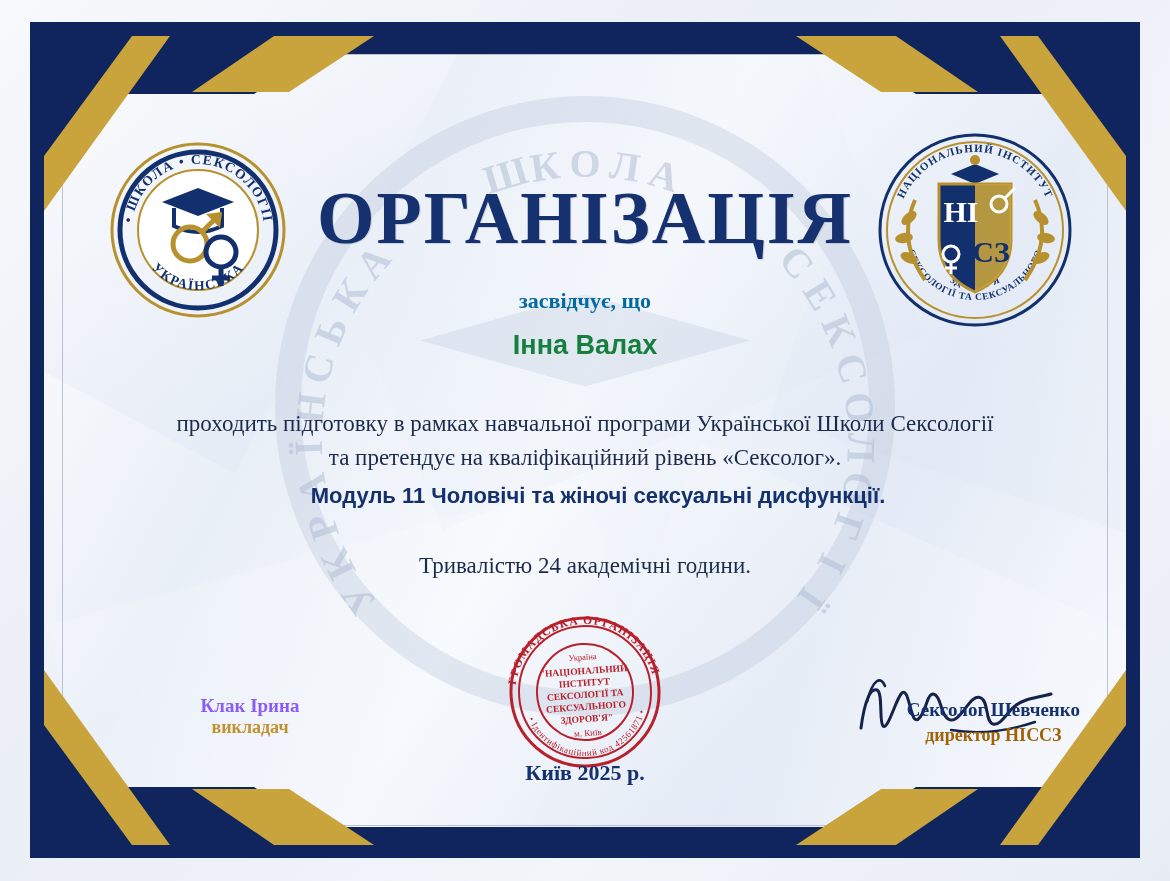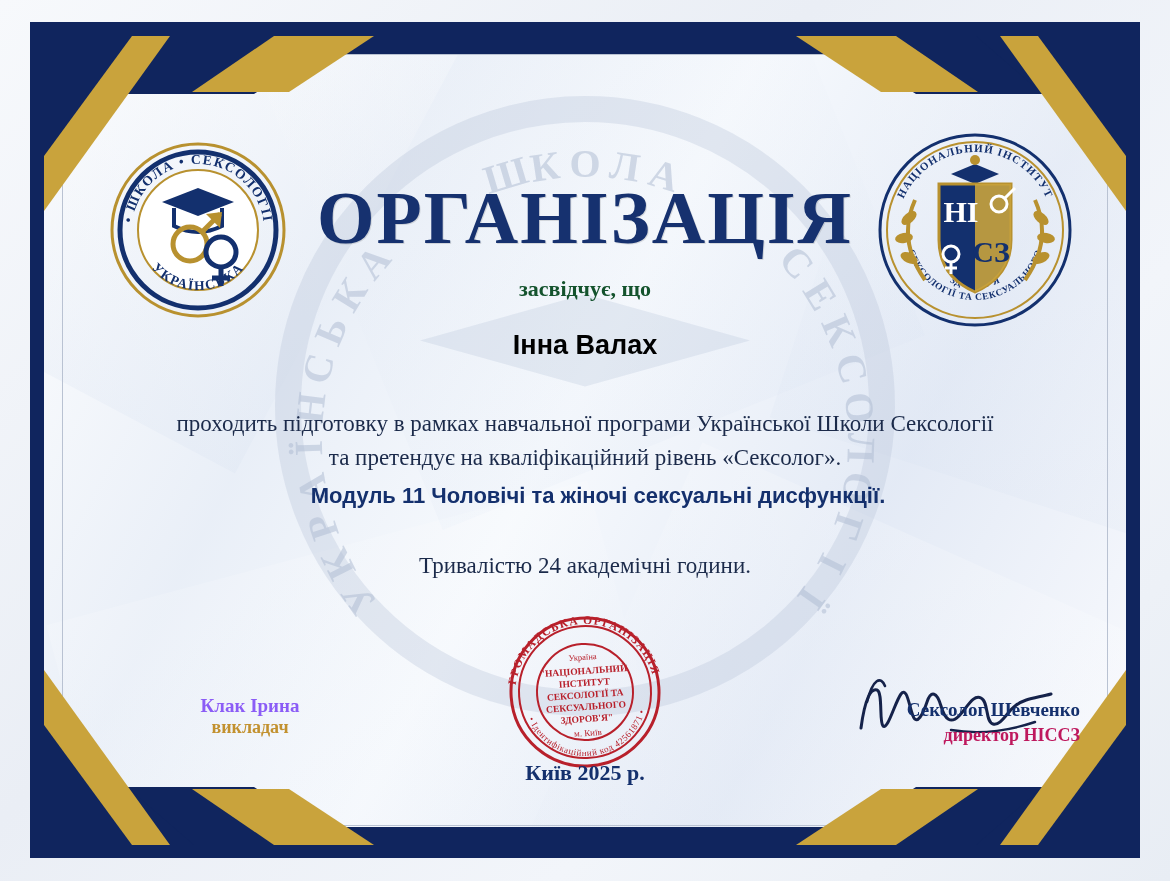--- a/index.html
+++ b/index.html
@@ -142,35 +142,35 @@
     text-align: center;
     font-family: "Liberation Serif", serif;
     font-weight: bold;
     font-size: 74px;
     letter-spacing: 2px;
     color: #16316f;
     text-shadow: 1px 1px 0 rgba(0,0,0,0.12);
   }
   .subtitle {
     position: absolute;
-    left: 0; right: 0; top: 276px;
+    left: 0; right: 0; top: 288px;
     text-align: center;
     font-family: "Liberation Serif", serif;
     font-weight: bold;
     font-size: 22px;
-    color: #14532d;
+    color: #0369a1;
   }
   .recipient {
     position: absolute;
     left: 0; right: 0; top: 330px;
     text-align: center;
     font-family: "Liberation Sans", sans-serif;
     font-weight: bold;
     font-size: 27px;
-    color: #000000;
+    color: #15803d;
   }
   .body-line {
     position: absolute;
     left: 0; right: 0;
     text-align: center;
     font-family: "Liberation Serif", serif;
     font-size: 23px;
     color: #1b2a4a;
   }
   .bl1 { top: 411px; }
@@ -243,23 +243,22 @@
     font-weight: bold;
     font-size: 19px;
     color: #14306d;
     white-space: nowrap;
   }
   .sig-right .role {
     margin-top: 4px;
     font-family: "Liberation Serif", serif;
     font-weight: bold;
     font-size: 18px;
-    color: #be185d;
+    color: #a16207;
     white-space: nowrap;
-    text-align: right;
   }
 
   
   .emblem-left  { position: absolute; left: 108px; top: 140px; width: 180px; height: 180px; }
   .emblem-right { position: absolute; right: 95px; top: 130px; width: 200px; height: 200px; }
   .stamp        { position: absolute; left: 493px; top: 608px; width: 185px; height: 165px; }
   .signature    { position: absolute; right: 105px; top: 672px; width: 210px; height: 75px; }
 
   svg { display: block; overflow: visible; }
 </style>

